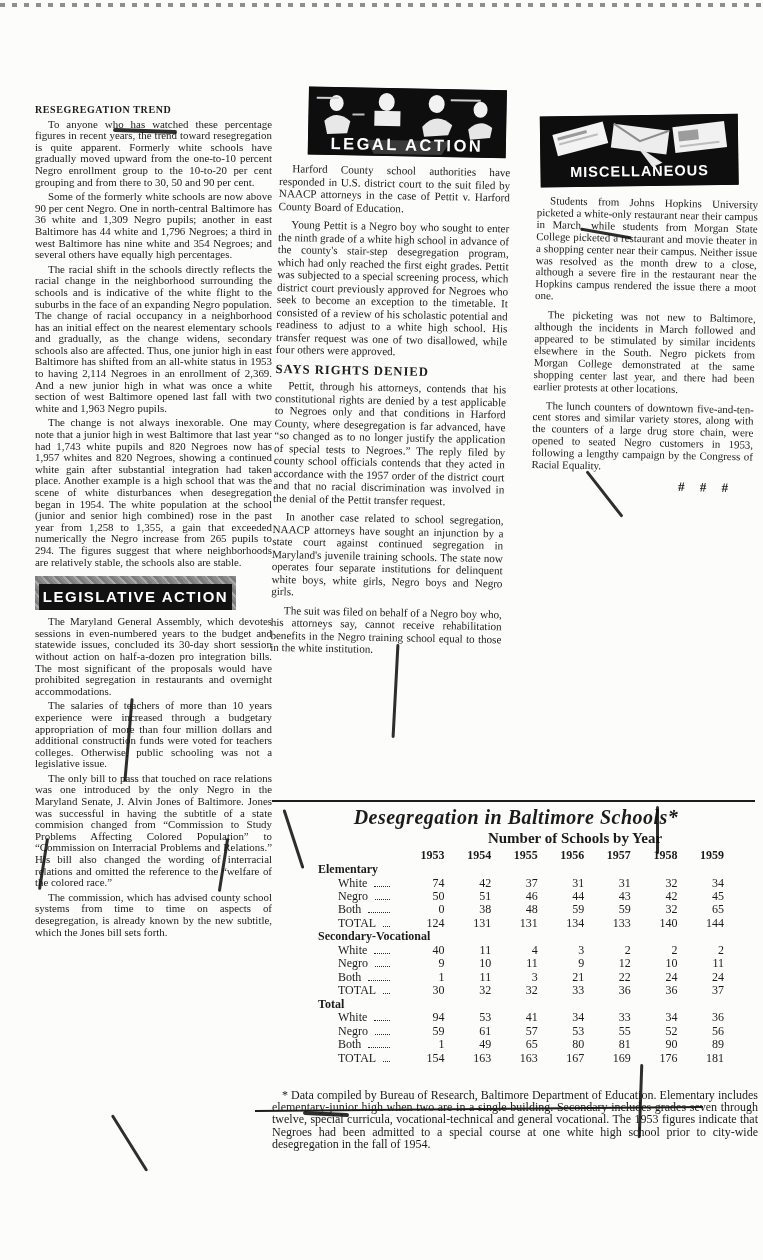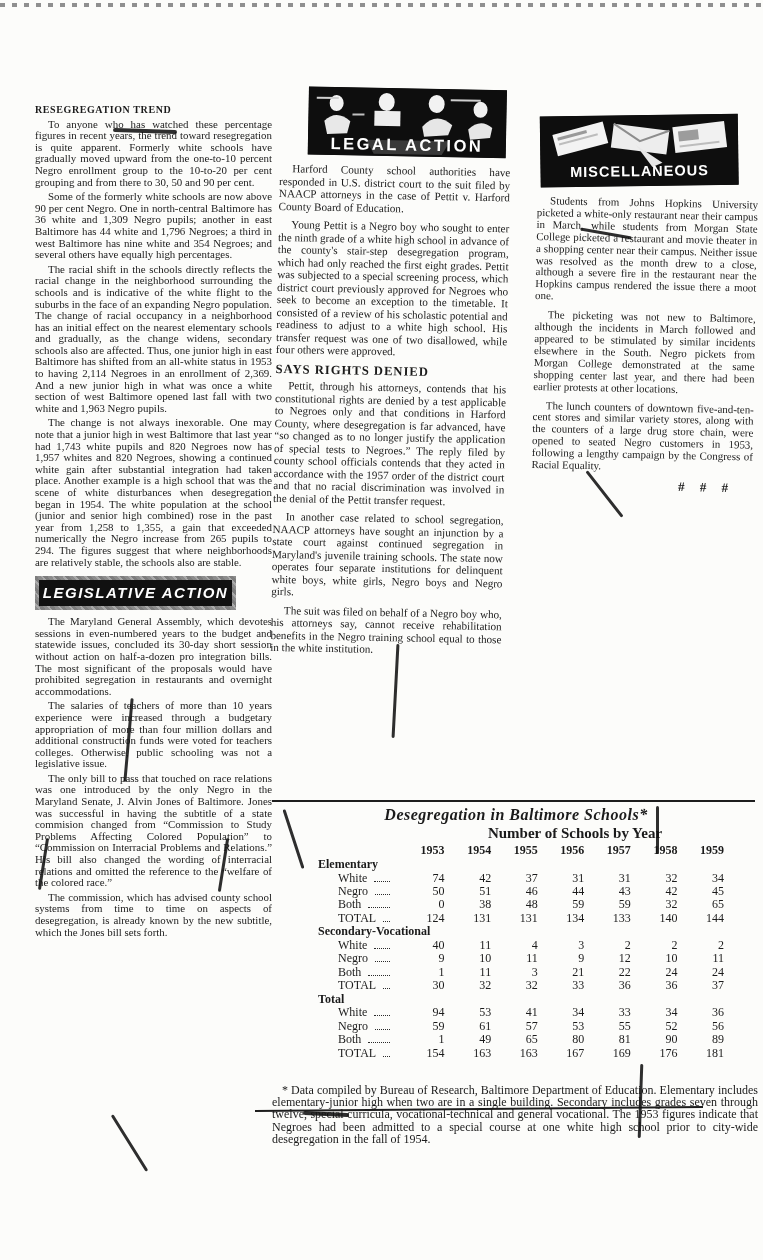--- a/index.html
+++ b/index.html
@@ -25,21 +25,21 @@
   }
   .subhead2{
     font-weight:bold;font-size:12.6px;letter-spacing:1px;text-indent:0;
     margin:7px 0 4px 0;text-align:left;
   }
   
   .leg-banner{
     width:201px;height:34px;margin:8px 0 6px 0;
     background:
       repeating-linear-gradient(47deg,#8c8c8c 0 3px,#a9a9a9 3px 5px,#7d7d7d 5px 8px);
-    display:flex;align-items:center;justify-content:center;font-style:italic;
+    display:flex;align-items:flex-end;justify-content:center;
   }
   .leg-banner .inner{
     width:193px;height:26px;background:#111;display:flex;align-items:center;justify-content:center;
   }
   .banner-text{
     color:#fff;font-family:"Liberation Sans",sans-serif;font-weight:bold;
     font-size:15px;letter-spacing:1.5px;white-space:nowrap;
   }
   .art-box{position:relative;background:#0e0e0e;}
   #legal-art{width:198px;height:68px;margin:0 0 8px 28px;}
@@ -48,21 +48,21 @@
     position:absolute;left:0;right:0;text-align:center;color:#fff;
     font-family:"Liberation Sans",sans-serif;font-weight:bold;
   }
   #legal-art .art-label{bottom:6px;font-size:16.5px;letter-spacing:2.5px;}
   #misc-art .art-label{bottom:8px;font-size:14.5px;letter-spacing:1px;}
   .end-mark{text-align:right;font-weight:bold;font-size:13px;letter-spacing:6px;padding-right:18px;}
   
   #table-wrap{position:absolute;left:272px;top:800px;width:488px;}
   .table-toprule{border-top:2px solid #1d1d1d;width:483px;margin-bottom:4px;}
   .tbl-title{
-    text-align:center;font-weight:bold;font-style:italic;font-size:16px;
+    text-align:center;font-weight:bold;font-style:italic;font-size:20px;
     letter-spacing:.5px;margin:2px 0 1px 0;
   }
   .tbl-subtitle{
     font-weight:bold;font-size:15px;text-align:center;margin:0 0 2px 118px;
   }
   .tbl-grid{width:452px;font-size:12px;}
   .trow{display:grid;grid-template-columns:126px repeat(7,1fr);line-height:13.4px;}
   .trow .lbl{display:flex;align-items:baseline;white-space:nowrap;margin-left:46px;}
   .trow .lbl .leader{flex:1;border-bottom:1.6px dotted #2a2a2a;margin:0 8px 3px 7px;}
   .trow .num{text-align:right;}

